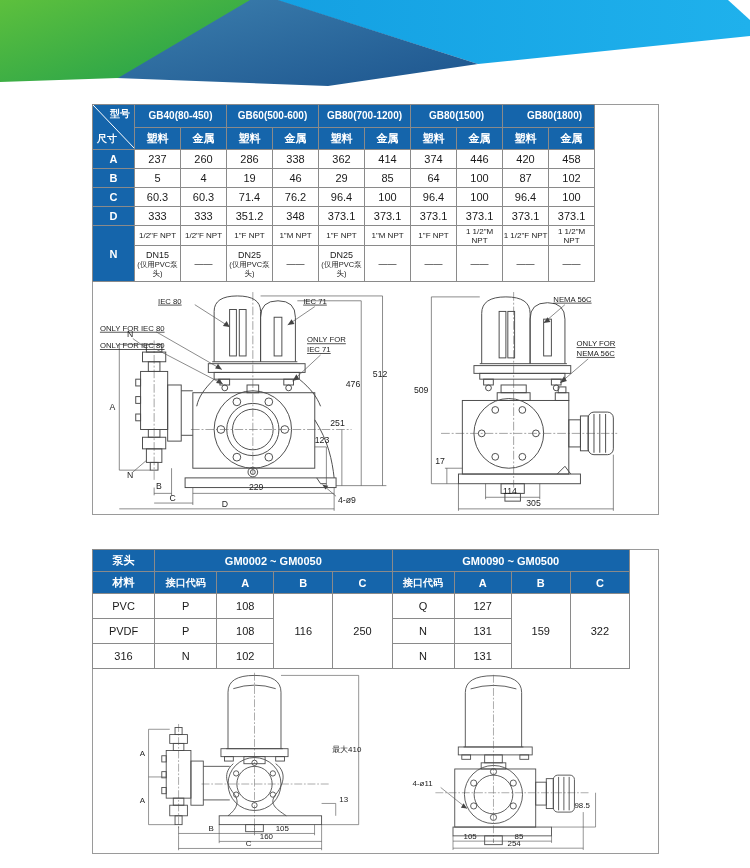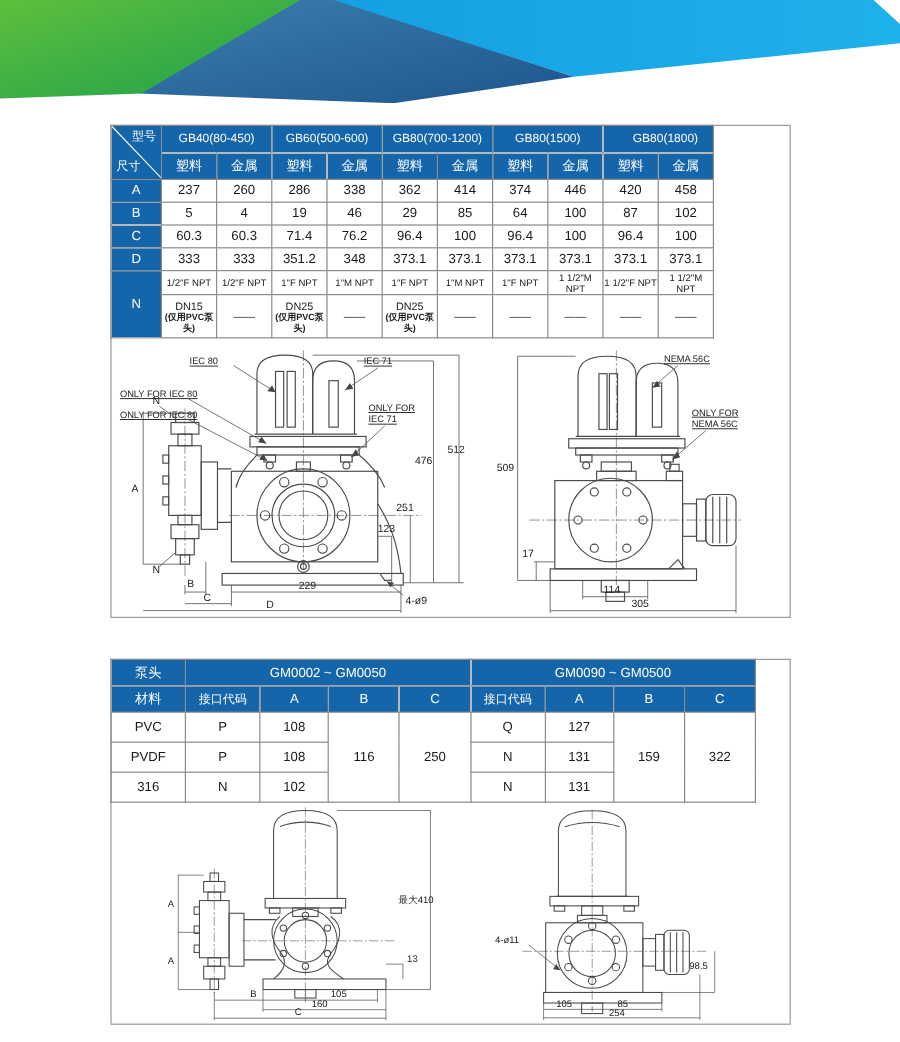--- a/index.html
+++ b/index.html
@@ -16,25 +16,25 @@
   }
   #gb-title{top:85px;}
   #gm-title{top:530px;}
   
   .sec-box{position:absolute;left:92px;width:565px;border:1px solid #9a9a9a;background:#fff;}
   #gb-box{top:104px;height:409px;}
   #gm-box{top:549px;height:303px;}
   
   table{border-collapse:collapse;table-layout:fixed;margin:-1px 0 0 -1px;}
   td,th{border:1px solid #8a8a8a;text-align:center;vertical-align:middle;padding:0;overflow:hidden;}
-  .hdr{background:#1565ab;color:#ffffff;font-weight:normal;font-size:11px;}
+  .hdr{background:#1565ab;color:#ffffff;font-weight:bold;font-size:11px;}
   .val{background:#ffffff;color:#1a1a1a;font-size:11px;font-weight:normal;}
   .npt{font-size:8px;}
   .dnm{font-size:9px;line-height:10px;}
-  .dnn{font-size:7.5px;line-height:9px;font-weight:bold;}
+  .dnn{font-size:7.5px;line-height:9px;}
   .rH22{height:22px;} .rH19{height:19px;} .rH20{height:20px;} .rH36{height:36px;} .rH25{height:25px;}
   
   .corner{position:relative;}
   .corner svg{position:absolute;top:0;left:0;}
   .corner .c-top{position:absolute;top:2px;right:4px;font-size:10px;}
   .corner .c-bot{position:absolute;bottom:3px;left:4px;font-size:10px;}
   
   .drawings{display:flex;justify-content:center;align-items:flex-start;}
   #gb-drawings{gap:14px;padding-top:6px;}
   #gm-drawings{gap:22px;padding-top:2px;}

